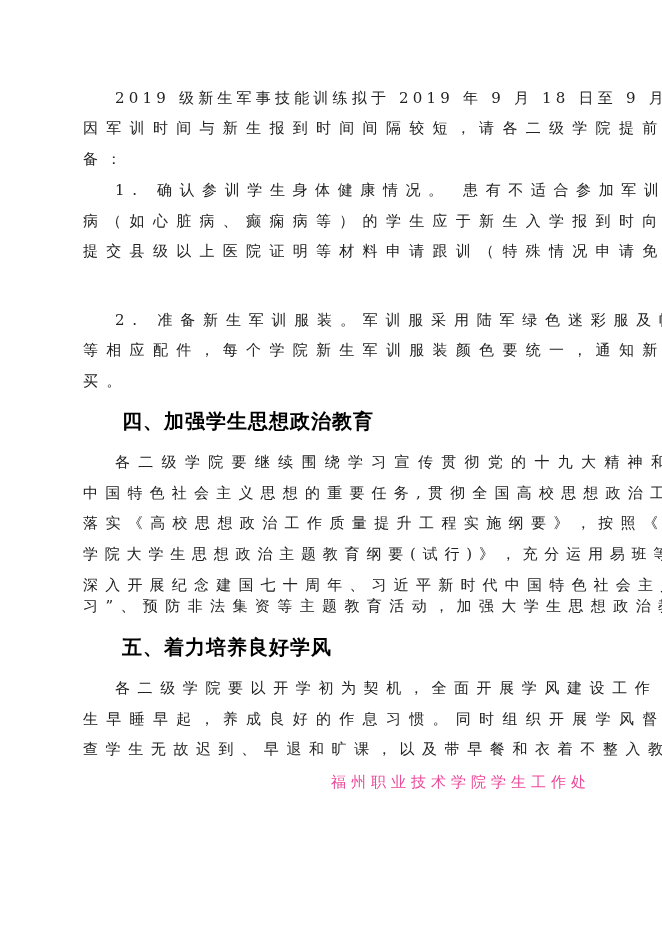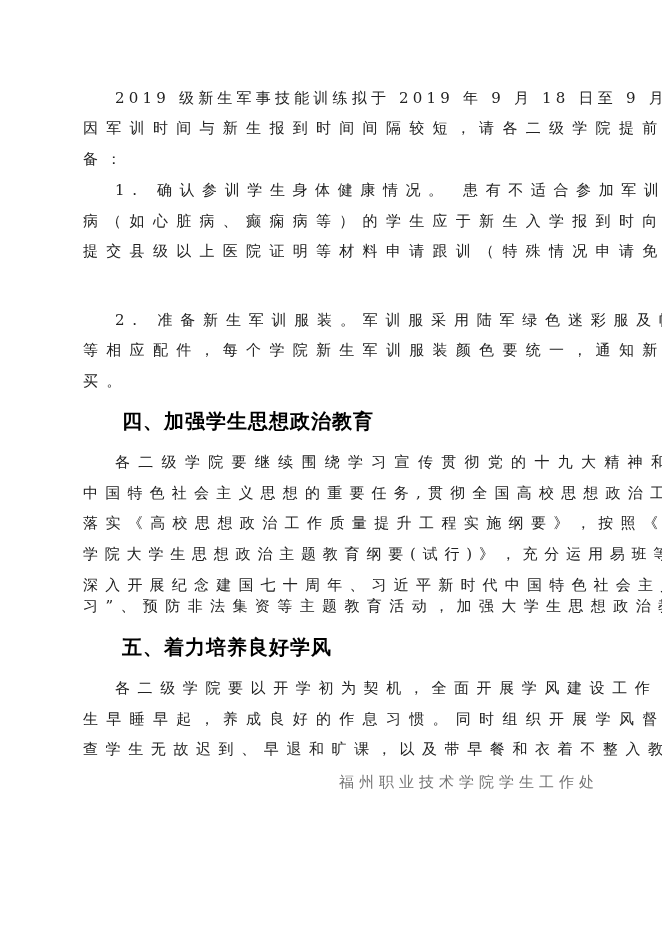--- a/index.html
+++ b/index.html
@@ -5,21 +5,21 @@
   html, body { margin: 0; padding: 0; background: #ffffff; }
   body { width: 662px; height: 936px; position: relative; overflow: hidden;
          font-family: "DejaVu Serif", "Liberation Serif", serif; color: #1a1a1a; }
   .page { position: absolute; left: 0; top: 0; width: 662px; height: 936px; background: #fff; }
   .line { position: absolute; left: 83px; white-space: nowrap; font-size: 15px;
           letter-spacing: 8.3px; line-height: 20px; color: #222; }
   .line.indent { left: 115px; }
   .heading { position: absolute; left: 113px; white-space: nowrap; font-size: 20px;
              font-weight: bold; letter-spacing: 1px; line-height: 20px; color: #000;
              font-family: "DejaVu Sans", "Liberation Sans", sans-serif; margin-left: 9px; }
-  .sig { position: absolute; white-space: nowrap; font-size: 15px; letter-spacing: 5px; color: #737373; margin-left: 8px; }
+  .sig { position: absolute; white-space: nowrap; font-size: 15px; letter-spacing: 5px; color: #ec4899; }
 </style>
 </head>
 <body>
 
 <div class="page">
 
   <div class="line indent" style="top:88px; letter-spacing:4.2px;">2019 级新生军事技能训练拟于 2019 年 9 月 18 日至 9 月 30 日举行。</div>
   <div class="line" style="top:118px;">因军训时间与新生报到时间间隔较短，请各二级学院提前做好以下前期准</div>
   <div class="line" style="top:149px;">备：</div>
 

